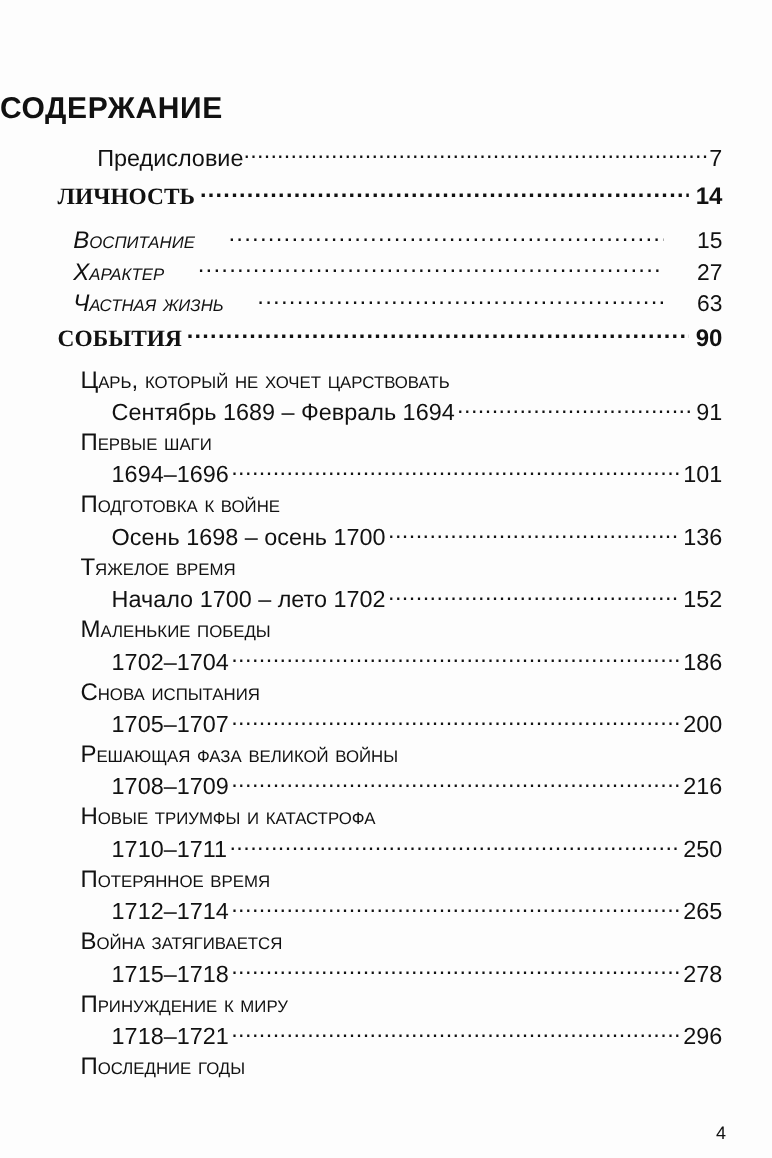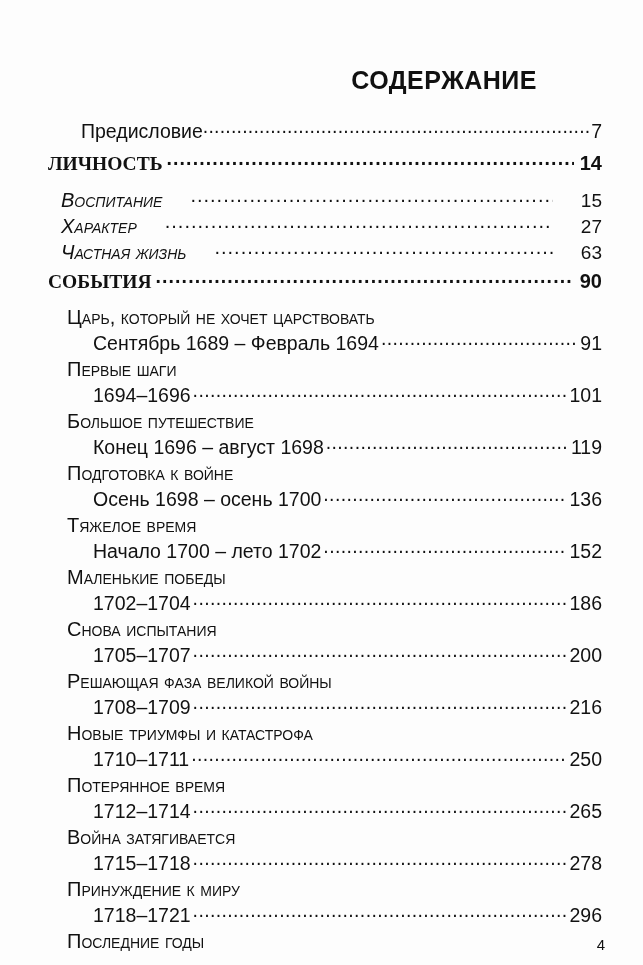--- a/index.html
+++ b/index.html
@@ -21,24 +21,24 @@
   .page {
     position: relative;
     width: 643px;
     height: 965px;
     box-sizing: border-box;
   }
 
   
   .toc-title {
     position: absolute;
-    top: 68px;
+    top: 78px;
     left: 0;
     width: 537px;
-    text-align: right;
+    text-align: left;
     font-size: 25px;
     font-weight: bold;
     letter-spacing: 0.5px;
     line-height: 1.0;
   }
 
   
   .toc-list {
     position: absolute;
     top: 118px;
@@ -230,28 +230,20 @@
         </div>
         <div class="chapter">
           <div class="chap-title">Первые шаги</div>
           <div class="row r-date">
             <span class="label">1694–1696</span>
             <span class="leader"></span>
             <span class="pageno">101</span>
           </div>
         </div>
         <div class="chapter">
-          <div class="chap-title">Большое путешествие</div>
-          <div class="row r-date">
-            <span class="label">Конец 1696 – август 1698</span>
-            <span class="leader"></span>
-            <span class="pageno">119</span>
-          </div>
-        </div>
-        <div class="chapter">
           <div class="chap-title">Подготовка к войне</div>
           <div class="row r-date">
             <span class="label">Осень 1698 – осень 1700</span>
             <span class="leader"></span>
             <span class="pageno">136</span>
           </div>
         </div>
         <div class="chapter">
           <div class="chap-title">Тяжелое время</div>
           <div class="row r-date">

